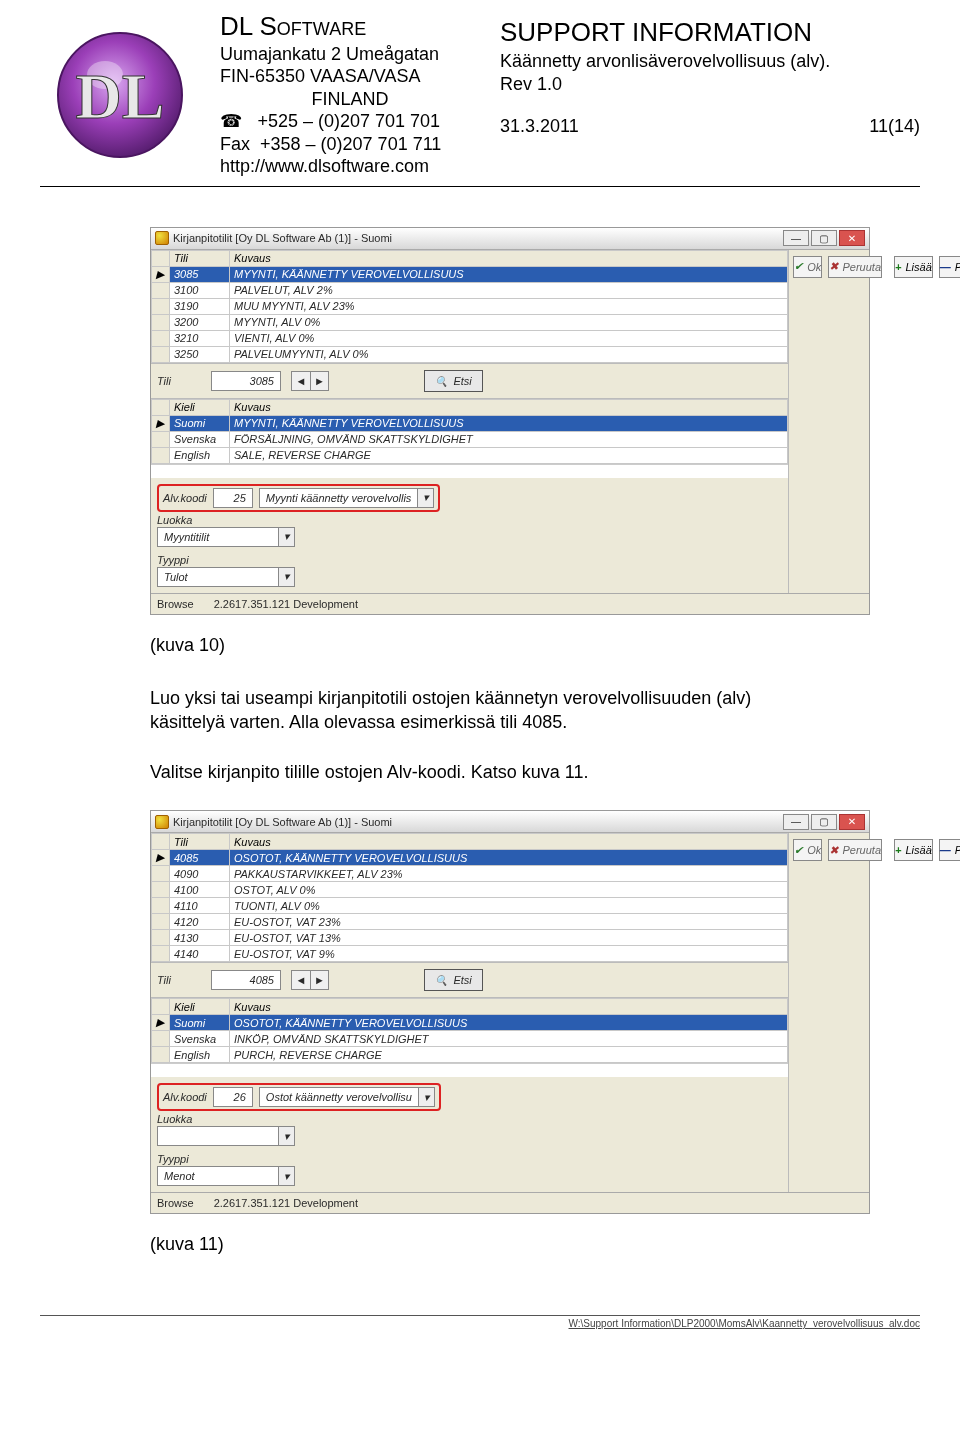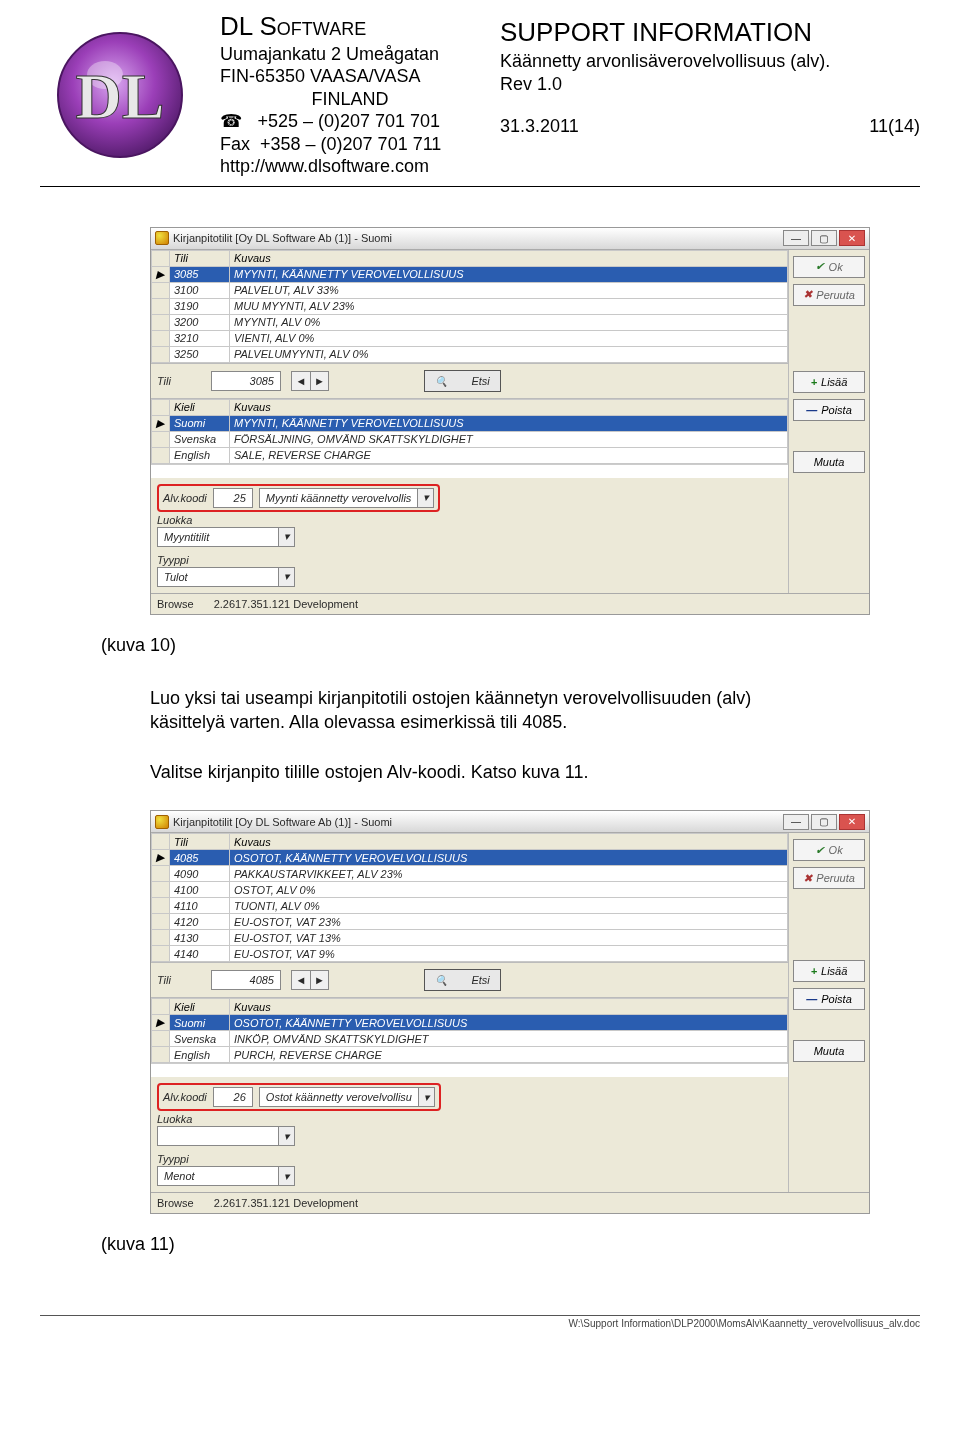--- a/index.html
+++ b/index.html
@@ -7,46 +7,46 @@
   .page { padding: 10px 40px 20px 40px; }
   .header-row { display: flex; align-items: flex-start; gap: 20px; margin-bottom: 8px; }
   .logo-wrap { width: 160px; flex-shrink: 0; display:flex; align-items:flex-start; justify-content:center; padding-top:20px; }
   .company-block { flex: 0 0 260px; font-size: 18px; line-height: 1.25; }
   .company-block .title { font-size: 26px; }
   .smallcaps { font-variant: small-caps; }
   .support-block { flex: 1; font-size: 18px; line-height: 1.3; padding-top: 6px; }
   .support-block .stitle { font-size: 26px; }
   .date-row { display:flex; justify-content:space-between; margin-top:18px; }
   hr.headline { border: none; border-top: 1.5px solid #000; margin: 4px 0 40px 0; }
-  .caption { font-size: 18px; margin: 20px 0 30px 61px; }
+  .caption { font-size: 18px; margin: 20px 0 30px 110px; }
   .bodytext { font-size: 18px; line-height: 1.35; margin: 0 110px 26px 110px; }
-  .footer-path { font-size: 10px; text-align: right; color: #444; margin-top: 60px; border-top: 0.5px solid #555; padding-top:2px;}
+  .footer-path { font-size: 10px; text-align: right; color: #444; margin-top: 60px; border-top: 0.5px solid #555; padding-top:2px;text-decoration:underline;}
   
   .win { margin-left: 110px; width: 720px; font-size: 11px; color: #2a2a2a; border: 1px solid #999; background: #ece9d8; font-family: Tahoma, Arial, sans-serif; }
   .titlebar { display:flex; align-items:center; justify-content:space-between; height:22px; padding:0 4px;
     background: linear-gradient(#fff,#d8d8d8); border-bottom:1px solid #aaa; }
   .titlebar-left { display:flex; align-items:center; gap:4px; }
   .titlebar-icon { width:14px; height:14px; background: radial-gradient(circle at 30% 30%, #f0e040, #d08000); border:1px solid #a06000; border-radius:2px; }
   .winbtns { display:flex; gap:2px; }
   .winbtn { width:26px; height:16px; display:flex; align-items:center; justify-content:center; font-size:10px; border:1px solid #888; background:#eee; }
   .winbtn.close { background:#d9534f; color:#fff; border-color:#a33; }
   .content { display:flex;font-style:italic; }
   .leftpane { flex:1; background:#fff; border-right:1px solid #bbb; }
-  .rightpane { width:80px; padding:6px 4px; display:flex; flex-direction:column; gap:6px; }
+  .rightpane { width:80px; padding:6px 4px; display:flex; flex-direction:row; gap:6px; }
   .sidebtn { height:22px; border:1px solid #888; background:#f4f4f4; display:flex; align-items:center; justify-content:center; gap:4px; font-size:11px; color:#666; }
   .sidebtn.active { color:#000; }
   .table { width:100%; border-collapse: collapse; }
   .table th, .table td { border:1px solid #c8c8c8; padding:1px 4px; height:16px; text-align:left; font-weight:normal; background:#fff; }
   .table th { background:#ece9d8; color:#000; }
   .table tr.sel td { background:#2a5db0; color:#fff; }
   .rowmark { width:18px; text-align:center; background:#ece9d8 !important; color:#000 !important; }
   .midbar { display:flex; align-items:center; gap:10px; padding:6px; border-top:1px solid #bbb; border-bottom:1px solid #bbb; background:#ece9d8; }
   .lbl { width:44px; }
   .tinput { height:20px; border:1px solid #888; background:#fff; padding:0 6px; display:inline-flex; align-items:center; }
-  .btn { height:22px; border:1px solid #555; background:#e8e8e8; padding:0 10px; display:inline-flex; align-items:center; gap:24px; font-size:11px; }
+  .btn { height:22px; border:1px solid #555; background:#e8e8e8; padding:0 10px; display:inline-flex; align-items:center; gap:6px; font-size:11px; }
   .arrows { display:inline-flex; border:1px solid #888; }
   .arrows span { width:18px; height:18px; display:flex; align-items:center; justify-content:center; background:#f0f0f0; }
   .arrows span + span { border-left:1px solid #888; }
   .bottomrow { display:flex; align-items:flex-start; gap:1px; padding:6px; background:#ece9d8;flex-direction:column; }
   .redbox { border:2px solid #d22; border-radius:4px; padding:2px 4px; display:inline-flex; align-items:center; gap:6px; }
   .combo { display:inline-flex; align-items:center; border:1px solid #888; background:#fff; height:20px; }
   .combo .ctext { padding:0 6px; min-width:150px; }
   .combo .cbtn { width:16px; height:100%; border-left:1px solid #888; display:flex; align-items:center; justify-content:center; background:#eee; }
   .statusbar { display:flex; gap:20px; font-size:11px; padding:4px 6px; border-top:1px solid #aaa; background:#ece9d8; }
   .gap75 { flex-basis:75px; }
@@ -119,21 +119,21 @@
                 <th>Kuvaus</th>
               </tr>
           <tr class="sel">
                 <td class="rowmark">▶</td>
                 <td>3085</td>
                 <td>MYYNTI, KÄÄNNETTY VEROVELVOLLISUUS</td>
               </tr>
           <tr>
                 <td class="rowmark"></td>
                 <td>3100</td>
-                <td>PALVELUT, ALV 33%</td>
+                <td>PALVELUT, ALV 2%</td>
               </tr>
           <tr>
                 <td class="rowmark"></td>
                 <td>3190</td>
                 <td>MUU MYYNTI, ALV 23%</td>
               </tr>
           <tr>
                 <td class="rowmark"></td>
                 <td>3200</td>
                 <td>MYYNTI, ALV 0%</td>

